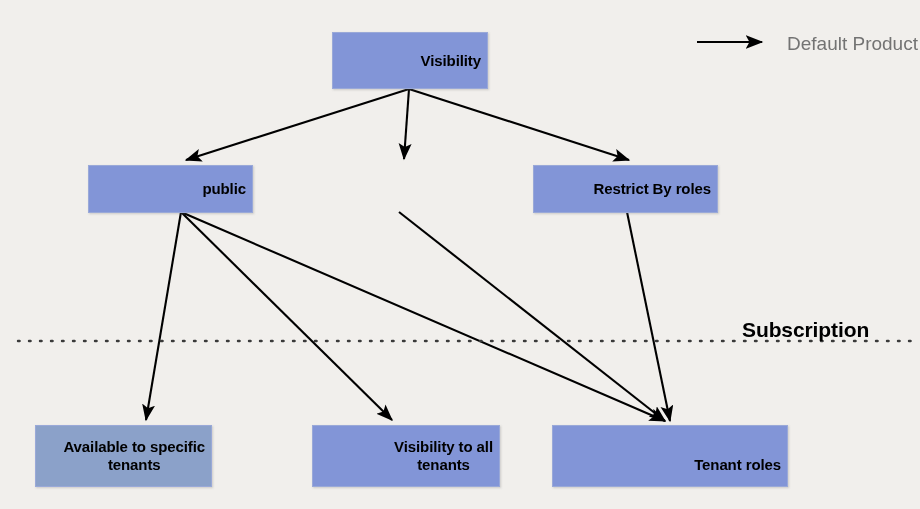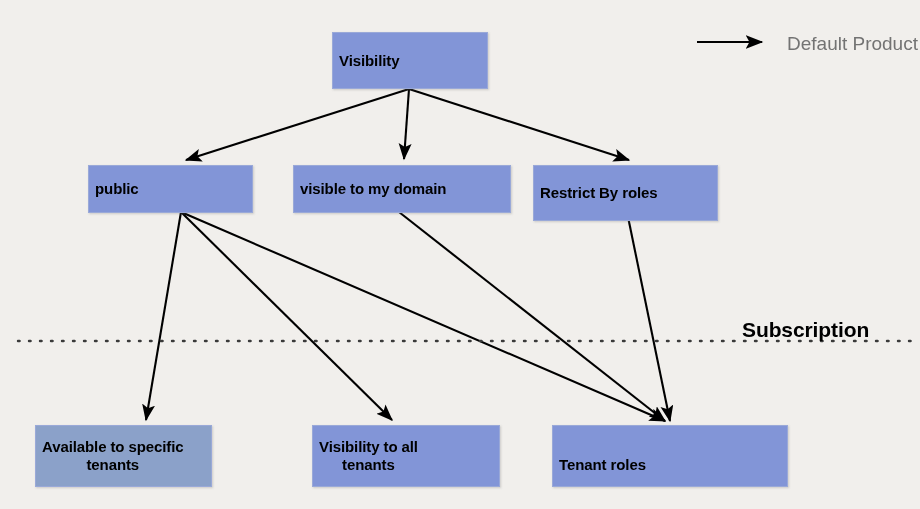--- a/index.html
+++ b/index.html
@@ -21,21 +21,21 @@
     top: 0;
     width: 920px;
     height: 509px;
     pointer-events: none;
   }
   .node {
     position: absolute;
     box-sizing: border-box;
     display: flex;
     align-items: center;
-    justify-content: flex-start;
+    justify-content: flex-end;
     text-align: center;
     color: #000000;
     font-weight: bold;
     font-size: 15px;
     line-height: 1.18;
     letter-spacing: -0.1px;
     border: 1px solid #9aa9d8;
     box-shadow: 1px 1px 2px rgba(120,120,120,0.30);
   }
   .node .label { display: block; padding: 0 6px; }
@@ -91,25 +91,22 @@
   </svg>
 
   <div class="node fill-a" style="left:332px; top:32px; width:156px; height:57px;">
     <span class="label">Visibility</span>
   </div>
 
   <div class="node fill-a" style="left:88px; top:165px; width:165px; height:48px;">
     <span class="label">public</span>
   </div>
 
-  <div class="node fill-a" style="left:293px; top:165px; width:218px; height:48px;">
-    <span class="label">visible to my domain</span>
-  </div>
 
-  <div class="node fill-a" style="left:533px; top:165px; width:185px; height:56px;">
+  <div class="node fill-a" style="left:533px; top:165px; width:185px; height:48px;">
     <span class="label">Restrict By roles</span>
   </div>
 
   <div class="node fill-b" style="left:35px; top:425px; width:177px; height:62px;">
     <span class="label">
       <span>Available to specific</span><br>
       <span>tenants</span>
     </span>
   </div>
 

